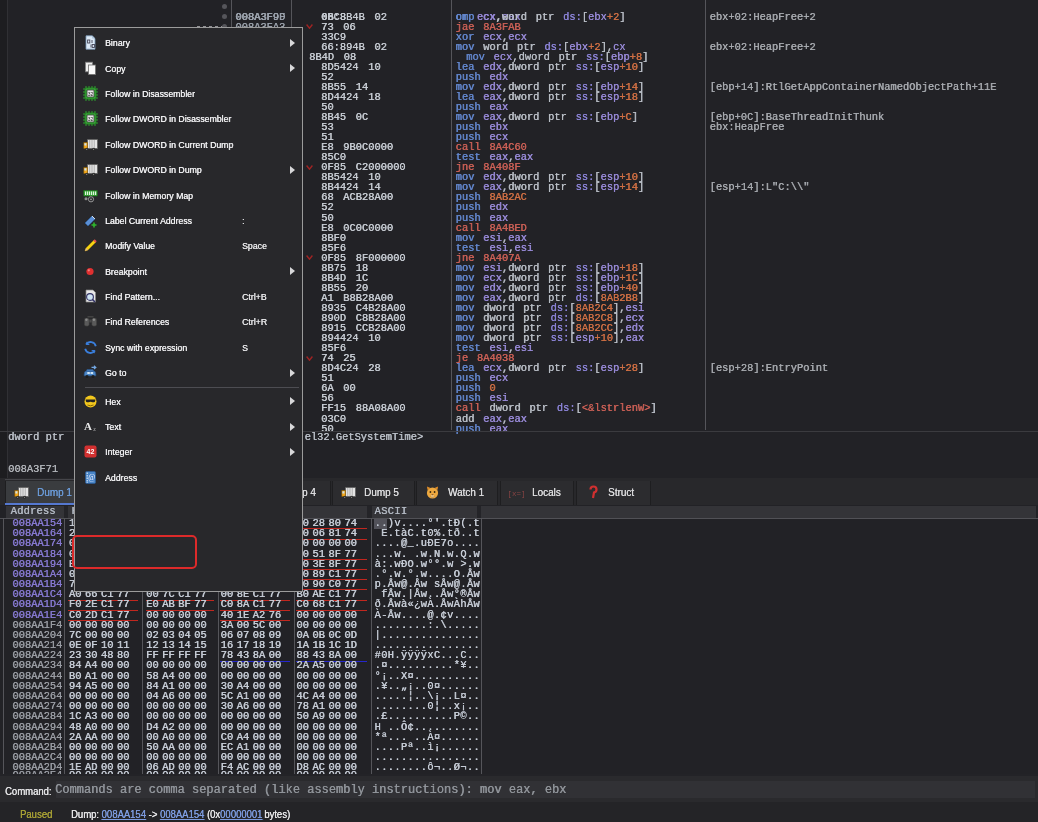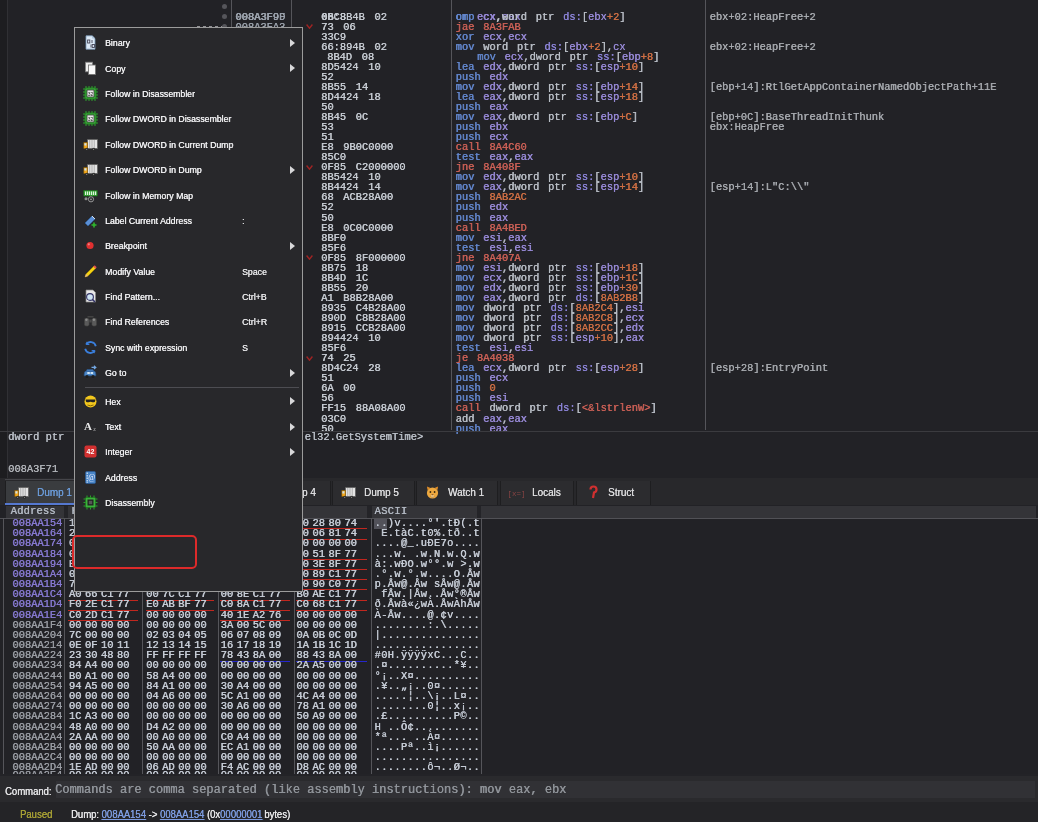--- a/index.html
+++ b/index.html
@@ -39,21 +39,21 @@
 <div class="vline" style="left:451px;top:0;height:430px"></div>
 <div class="vline" style="left:705px;top:0;height:430px"></div>
 <div class="ab mono" style="left:0;top:12px;width:913px;height:10.05px"><span class="ab addr" style="left:235.3px">008A3F9D</span><span class="ab byt" style="left:321px">0BC8</span><span class="ab ins" style="left:455.6px"><b class="tm">or</b> <b class="tr">ecx</b><b class="tg">,</b><b class="tr">eax</b></span></div>
 <div class="ab mono" style="left:0;top:11.52px;width:1038px;height:10.05px"><span class="ab addr" style="left:235.3px">008A3F9F</span><span class="ab byt" style="left:321px">66:3B4B 02</span><span class="ab ins" style="left:455.6px"><b class="tm">cmp</b> <b class="tr">cx</b><b class="tg">,</b><b class="tg">word</b> <b class="tg">ptr</b> <b class="ts">ds:</b><b class="tg">[</b><b class="tr">ebx</b><b class="tn">+2</b><b class="tg">]</b></span><span class="ab cmt" style="left:709.5px">ebx+02:HeapFree+2</span></div>
 <div class="ab mono" style="left:0;top:21.57px;width:1038px;height:10.05px"><span class="ab addr" style="left:235.3px">008A3FA3</span><span class="ab byt" style="left:321px">73 06</span><span class="ab ins" style="left:455.6px"><b class="tb">jae</b> <b class="tb">8A3FAB</b></span></div>
 <svg class="ab" style="left:306px;top:24.07px" width="7" height="5" viewBox="0 0 7 5">
     <path d="M0.6 0.5 L3.5 4.2 L6.4 0.5" fill="none" stroke="#9e2323" stroke-width="1.4"></path>
   </svg>
 <div class="ab mono" style="left:0;top:31.62px;width:1038px;height:10.05px"><span class="ab byt" style="left:321px">33C9</span><span class="ab ins" style="left:455.6px"><b class="tm">xor</b> <b class="tr">ecx</b><b class="tg">,</b><b class="tr">ecx</b></span></div>
 <div class="ab mono" style="left:0;top:41.67px;width:1038px;height:10.05px"><span class="ab byt" style="left:321px">66:894B 02</span><span class="ab ins" style="left:455.6px"><b class="tm">mov</b> <b class="tg">word</b> <b class="tg">ptr</b> <b class="ts">ds:</b><b class="tg">[</b><b class="tr">ebx</b><b class="tn">+2</b><b class="tg">]</b><b class="tg">,</b><b class="tr">cx</b></span><span class="ab cmt" style="left:709.5px">ebx+02:HeapFree+2</span></div>
-<div class="ab mono" style="left:0;top:51.72px;width:1038px;height:10.05px"><span class="ab byt" style="left:327px">8B4D 08</span><span class="ab ins" style="left:477px"><b class="tm">mov</b> <b class="tr">ecx</b><b class="tg">,</b><b class="tg">dword</b> <b class="tg">ptr</b> <b class="ts">ss:</b><b class="tg">[</b><b class="tr">ebp</b><b class="tn">+8</b><b class="tg">]</b></span></div>
+<div class="ab mono" style="left:0;top:51.72px;width:1038px;height:10.05px"><span class="ab byt" style="left:309px">8B4D 08</span><span class="ab ins" style="left:466px"><b class="tm">mov</b> <b class="tr">ecx</b><b class="tg">,</b><b class="tg">dword</b> <b class="tg">ptr</b> <b class="ts">ss:</b><b class="tg">[</b><b class="tr">ebp</b><b class="tn">+8</b><b class="tg">]</b></span></div>
 <div class="ab mono" style="left:0;top:61.77px;width:1038px;height:10.05px"><span class="ab byt" style="left:321px">8D5424 10</span><span class="ab ins" style="left:455.6px"><b class="tm">lea</b> <b class="tr">edx</b><b class="tg">,</b><b class="tg">dword</b> <b class="tg">ptr</b> <b class="ts">ss:</b><b class="tg">[</b><b class="tr">esp</b><b class="tn">+10</b><b class="tg">]</b></span></div>
 <div class="ab mono" style="left:0;top:71.82px;width:1038px;height:10.05px"><span class="ab byt" style="left:321px">52</span><span class="ab ins" style="left:455.6px"><b class="tm">push</b> <b class="tr">edx</b></span></div>
 <div class="ab mono" style="left:0;top:81.87px;width:1038px;height:10.05px"><span class="ab byt" style="left:321px">8B55 14</span><span class="ab ins" style="left:455.6px"><b class="tm">mov</b> <b class="tr">edx</b><b class="tg">,</b><b class="tg">dword</b> <b class="tg">ptr</b> <b class="ts">ss:</b><b class="tg">[</b><b class="tr">ebp</b><b class="tn">+14</b><b class="tg">]</b></span><span class="ab cmt" style="left:709.5px">[ebp+14]:RtlGetAppContainerNamedObjectPath+11E</span></div>
 <div class="ab mono" style="left:0;top:91.92px;width:1038px;height:10.05px"><span class="ab byt" style="left:321px">8D4424 18</span><span class="ab ins" style="left:455.6px"><b class="tm">lea</b> <b class="tr">eax</b><b class="tg">,</b><b class="tg">dword</b> <b class="tg">ptr</b> <b class="ts">ss:</b><b class="tg">[</b><b class="tr">esp</b><b class="tn">+18</b><b class="tg">]</b></span></div>
 <div class="ab mono" style="left:0;top:101.97px;width:1038px;height:10.05px"><span class="ab byt" style="left:321px">50</span><span class="ab ins" style="left:455.6px"><b class="tm">push</b> <b class="tr">eax</b></span></div>
 <div class="ab mono" style="left:0;top:112.02px;width:1038px;height:10.05px"><span class="ab byt" style="left:321px">8B45 0C</span><span class="ab ins" style="left:455.6px"><b class="tm">mov</b> <b class="tr">eax</b><b class="tg">,</b><b class="tg">dword</b> <b class="tg">ptr</b> <b class="ts">ss:</b><b class="tg">[</b><b class="tr">ebp</b><b class="tn">+C</b><b class="tg">]</b></span><span class="ab cmt" style="left:709.5px">[ebp+0C]:BaseThreadInitThunk</span></div>
 <div class="ab mono" style="left:0;top:122.07px;width:1038px;height:10.05px"><span class="ab byt" style="left:321px">53</span><span class="ab ins" style="left:455.6px"><b class="tm">push</b> <b class="tr">ebx</b></span><span class="ab cmt" style="left:709.5px">ebx:HeapFree</span></div>
 <div class="ab mono" style="left:0;top:132.12px;width:1038px;height:10.05px"><span class="ab byt" style="left:321px">51</span><span class="ab ins" style="left:455.6px"><b class="tm">push</b> <b class="tr">ecx</b></span></div>
 <div class="ab mono" style="left:0;top:142.17px;width:1038px;height:10.05px"><span class="ab byt" style="left:321px">E8 9B0C0000</span><span class="ab ins" style="left:455.6px"><b class="tb">call</b> <b class="tb">8A4C60</b></span></div>
 <div class="ab mono" style="left:0;top:152.22px;width:1038px;height:10.05px"><span class="ab byt" style="left:321px">85C0</span><span class="ab ins" style="left:455.6px"><b class="tm">test</b> <b class="tr">eax</b><b class="tg">,</b><b class="tr">eax</b></span></div>
@@ -68,21 +68,21 @@
 <div class="ab mono" style="left:0;top:212.52px;width:1038px;height:10.05px"><span class="ab byt" style="left:321px">50</span><span class="ab ins" style="left:455.6px"><b class="tm">push</b> <b class="tr">eax</b></span></div>
 <div class="ab mono" style="left:0;top:222.57px;width:1038px;height:10.05px"><span class="ab byt" style="left:321px">E8 0C0C0000</span><span class="ab ins" style="left:455.6px"><b class="tb">call</b> <b class="tb">8A4BED</b></span></div>
 <div class="ab mono" style="left:0;top:232.62px;width:1038px;height:10.05px"><span class="ab byt" style="left:321px">8BF0</span><span class="ab ins" style="left:455.6px"><b class="tm">mov</b> <b class="tr">esi</b><b class="tg">,</b><b class="tr">eax</b></span></div>
 <div class="ab mono" style="left:0;top:242.67px;width:1038px;height:10.05px"><span class="ab byt" style="left:321px">85F6</span><span class="ab ins" style="left:455.6px"><b class="tm">test</b> <b class="tr">esi</b><b class="tg">,</b><b class="tr">esi</b></span></div>
 <div class="ab mono" style="left:0;top:252.72px;width:1038px;height:10.05px"><span class="ab byt" style="left:321px">0F85 8F000000</span><span class="ab ins" style="left:455.6px"><b class="tb">jne</b> <b class="tb">8A407A</b></span></div>
 <svg class="ab" style="left:306px;top:255.22px" width="7" height="5" viewBox="0 0 7 5">
     <path d="M0.6 0.5 L3.5 4.2 L6.4 0.5" fill="none" stroke="#9e2323" stroke-width="1.4"></path>
   </svg>
 <div class="ab mono" style="left:0;top:262.77px;width:1038px;height:10.05px"><span class="ab byt" style="left:321px">8B75 18</span><span class="ab ins" style="left:455.6px"><b class="tm">mov</b> <b class="tr">esi</b><b class="tg">,</b><b class="tg">dword</b> <b class="tg">ptr</b> <b class="ts">ss:</b><b class="tg">[</b><b class="tr">ebp</b><b class="tn">+18</b><b class="tg">]</b></span></div>
 <div class="ab mono" style="left:0;top:272.82px;width:1038px;height:10.05px"><span class="ab byt" style="left:321px">8B4D 1C</span><span class="ab ins" style="left:455.6px"><b class="tm">mov</b> <b class="tr">ecx</b><b class="tg">,</b><b class="tg">dword</b> <b class="tg">ptr</b> <b class="ts">ss:</b><b class="tg">[</b><b class="tr">ebp</b><b class="tn">+1C</b><b class="tg">]</b></span></div>
-<div class="ab mono" style="left:0;top:282.87px;width:946px;height:10.05px"><span class="ab byt" style="left:321px">8B55 20</span><span class="ab ins" style="left:455.6px"><b class="tm">mov</b> <b class="tr">edx</b><b class="tg">,</b><b class="tg">dword</b> <b class="tg">ptr</b> <b class="ts">ss:</b><b class="tg">[</b><b class="tr">ebp</b><b class="tn">+30</b><b class="tg">]</b></span></div>
+<div class="ab mono" style="left:0;top:282.87px;width:946px;height:10.05px"><span class="ab byt" style="left:321px">8B55 20</span><span class="ab ins" style="left:455.6px"><b class="tm">mov</b> <b class="tr">edx</b><b class="tg">,</b><b class="tg">dword</b> <b class="tg">ptr</b> <b class="ts">ss:</b><b class="tg">[</b><b class="tr">ebp</b><b class="tn">+40</b><b class="tg">]</b></span></div>
 <div class="ab mono" style="left:0;top:292.92px;width:1038px;height:10.05px"><span class="ab byt" style="left:321px">A1 B8B28A00</span><span class="ab ins" style="left:455.6px"><b class="tm">mov</b> <b class="tr">eax</b><b class="tg">,</b><b class="tg">dword</b> <b class="tg">ptr</b> <b class="ts">ds:</b><b class="tg">[</b><b class="tn">8AB2B8</b><b class="tg">]</b></span></div>
 <div class="ab mono" style="left:0;top:302.97px;width:1038px;height:10.05px"><span class="ab byt" style="left:321px">8935 C4B28A00</span><span class="ab ins" style="left:455.6px"><b class="tm">mov</b> <b class="tg">dword</b> <b class="tg">ptr</b> <b class="ts">ds:</b><b class="tg">[</b><b class="tn">8AB2C4</b><b class="tg">]</b><b class="tg">,</b><b class="tr">esi</b></span></div>
 <div class="ab mono" style="left:0;top:313.02px;width:1038px;height:10.05px"><span class="ab byt" style="left:321px">890D C8B28A00</span><span class="ab ins" style="left:455.6px"><b class="tm">mov</b> <b class="tg">dword</b> <b class="tg">ptr</b> <b class="ts">ds:</b><b class="tg">[</b><b class="tn">8AB2C8</b><b class="tg">]</b><b class="tg">,</b><b class="tr">ecx</b></span></div>
 <div class="ab mono" style="left:0;top:323.07px;width:1038px;height:10.05px"><span class="ab byt" style="left:321px">8915 CCB28A00</span><span class="ab ins" style="left:455.6px"><b class="tm">mov</b> <b class="tg">dword</b> <b class="tg">ptr</b> <b class="ts">ds:</b><b class="tg">[</b><b class="tn">8AB2CC</b><b class="tg">]</b><b class="tg">,</b><b class="tr">edx</b></span></div>
 <div class="ab mono" style="left:0;top:333.12px;width:1038px;height:10.05px"><span class="ab byt" style="left:321px">894424 10</span><span class="ab ins" style="left:455.6px"><b class="tm">mov</b> <b class="tg">dword</b> <b class="tg">ptr</b> <b class="ts">ss:</b><b class="tg">[</b><b class="tr">esp</b><b class="tn">+10</b><b class="tg">]</b><b class="tg">,</b><b class="tr">eax</b></span></div>
 <div class="ab mono" style="left:0;top:343.17px;width:1038px;height:10.05px"><span class="ab byt" style="left:321px">85F6</span><span class="ab ins" style="left:455.6px"><b class="tm">test</b> <b class="tr">esi</b><b class="tg">,</b><b class="tr">esi</b></span></div>
 <div class="ab mono" style="left:0;top:353.22px;width:1038px;height:10.05px"><span class="ab byt" style="left:321px">74 25</span><span class="ab ins" style="left:455.6px"><b class="tb">je</b> <b class="tb">8A4038</b></span></div>
 <svg class="ab" style="left:306px;top:355.72px" width="7" height="5" viewBox="0 0 7 5">
     <path d="M0.6 0.5 L3.5 4.2 L6.4 0.5" fill="none" stroke="#9e2323" stroke-width="1.4"></path>
   </svg>
@@ -345,34 +345,34 @@
       <span class="ic"><svg width="15" height="15" viewBox="0 0 15 15">
           <path d="M2 10 L9 3 L12 6 L5 13 Z" fill="#5b8fd4" stroke="#2d5f9e" stroke-width="0.7"></path>
           <path d="M9 3 L12 6" stroke="#fff" stroke-width="0.8"></path>
           <path d="M11 9.5v5M8.5 12h5" stroke="#2eb82e" stroke-width="1.6"></path>
         </svg></span>
       <span class="lb">Label Current Address</span>
       <span class="sc">:</span>
     </div>
     <div class="mi">
       <span class="ic"><svg width="15" height="15" viewBox="0 0 15 15">
-          <circle cx="7" cy="7.5" r="3.6" fill="#e03030"></circle>
-          <circle cx="5.8" cy="6.3" r="1.1" fill="#f08080"></circle>
-        </svg></span>
-      <span class="lb">Breakpoint</span>
-      <span class="ar"></span>
-    </div>
-    <div class="mi">
-      <span class="ic"><svg width="15" height="15" viewBox="0 0 15 15">
           <path d="M2 13 L3 10 L11 2 L13 4 L5 12 Z" fill="#f5d312" stroke="#a88a00" stroke-width="0.6"></path>
           <path d="M11 2 L13 4" stroke="#e05050" stroke-width="2"></path>
           <path d="M2 13 L3 10 L5 12 Z" fill="#e8b88a"></path>
         </svg></span>
       <span class="lb">Modify Value</span>
       <span class="sc">Space</span>
+    </div>
+    <div class="mi">
+      <span class="ic"><svg width="15" height="15" viewBox="0 0 15 15">
+          <circle cx="7" cy="7.5" r="3.6" fill="#e03030"></circle>
+          <circle cx="5.8" cy="6.3" r="1.1" fill="#f08080"></circle>
+        </svg></span>
+      <span class="lb">Breakpoint</span>
+      <span class="ar"></span>
     </div>
     <div class="mi">
       <span class="ic"><svg width="15" height="15" viewBox="0 0 15 15">
           <path d="M3 1h7l2.5 2.5V13H3z" fill="#e8e8e8" stroke="#888" stroke-width="0.7"></path>
           <circle cx="7" cy="8" r="3.4" fill="#cfe4f4" stroke="#336" stroke-width="1.1"></circle>
           <path d="M9.4 10.4 L12 13" stroke="#336" stroke-width="1.6"></path>
         </svg></span>
       <span class="lb">Find Pattern...</span>
       <span class="sc">Ctrl+B</span>
     </div>
@@ -440,22 +440,13 @@
       <span class="ar"></span>
     </div>
     <div class="mi">
       <span class="ic"><svg width="15" height="15" viewBox="0 0 15 15">
           <rect x="2.5" y="1.5" width="10" height="12" rx="1.2" fill="#4a86c8" stroke="#2a5a96" stroke-width="0.7"></rect>
           <path d="M4.2 2.5v1.4M4.2 5v1.4M4.2 7.5v1.4M4.2 10v1.4M4.2 12.3v0.8" stroke="#dce8f4" stroke-width="1.1"></path>
           <text x="8.6" y="10.3" font-size="7.5" fill="#eef" text-anchor="middle">@</text>
         </svg></span>
       <span class="lb">Address</span>
     </div>
-    <div class="mi">
-      <span class="ic"><svg width="15" height="15" viewBox="0 0 15 15">
-          <rect x="2.5" y="2.5" width="10" height="10" rx="1" fill="#3fae3f" stroke="#1c7a1c"></rect>
-          <rect x="4.5" y="4.5" width="6" height="6" fill="#222"></rect>
-          <rect x="5.8" y="5.8" width="3.4" height="3.4" fill="#555"></rect>
-          <path d="M4 0.5v2M7.5 0.5v2M11 0.5v2M4 12.5v2M7.5 12.5v2M11 12.5v2M0.5 4h2M0.5 7.5h2M0.5 11h2M12.5 4h2M12.5 7.5h2M12.5 11h2" stroke="#2f9e2f" stroke-width="1"></path>
-        </svg></span>
-      <span class="lb">Disassembly</span>
-    </div>
   </div>
 <div class="ab" style="left:71.8px;top:534.9px;width:124.9px;height:33.7px;border:2.6px solid #dd2a2a;border-radius:5px;z-index:60"></div>
 </body></html>

